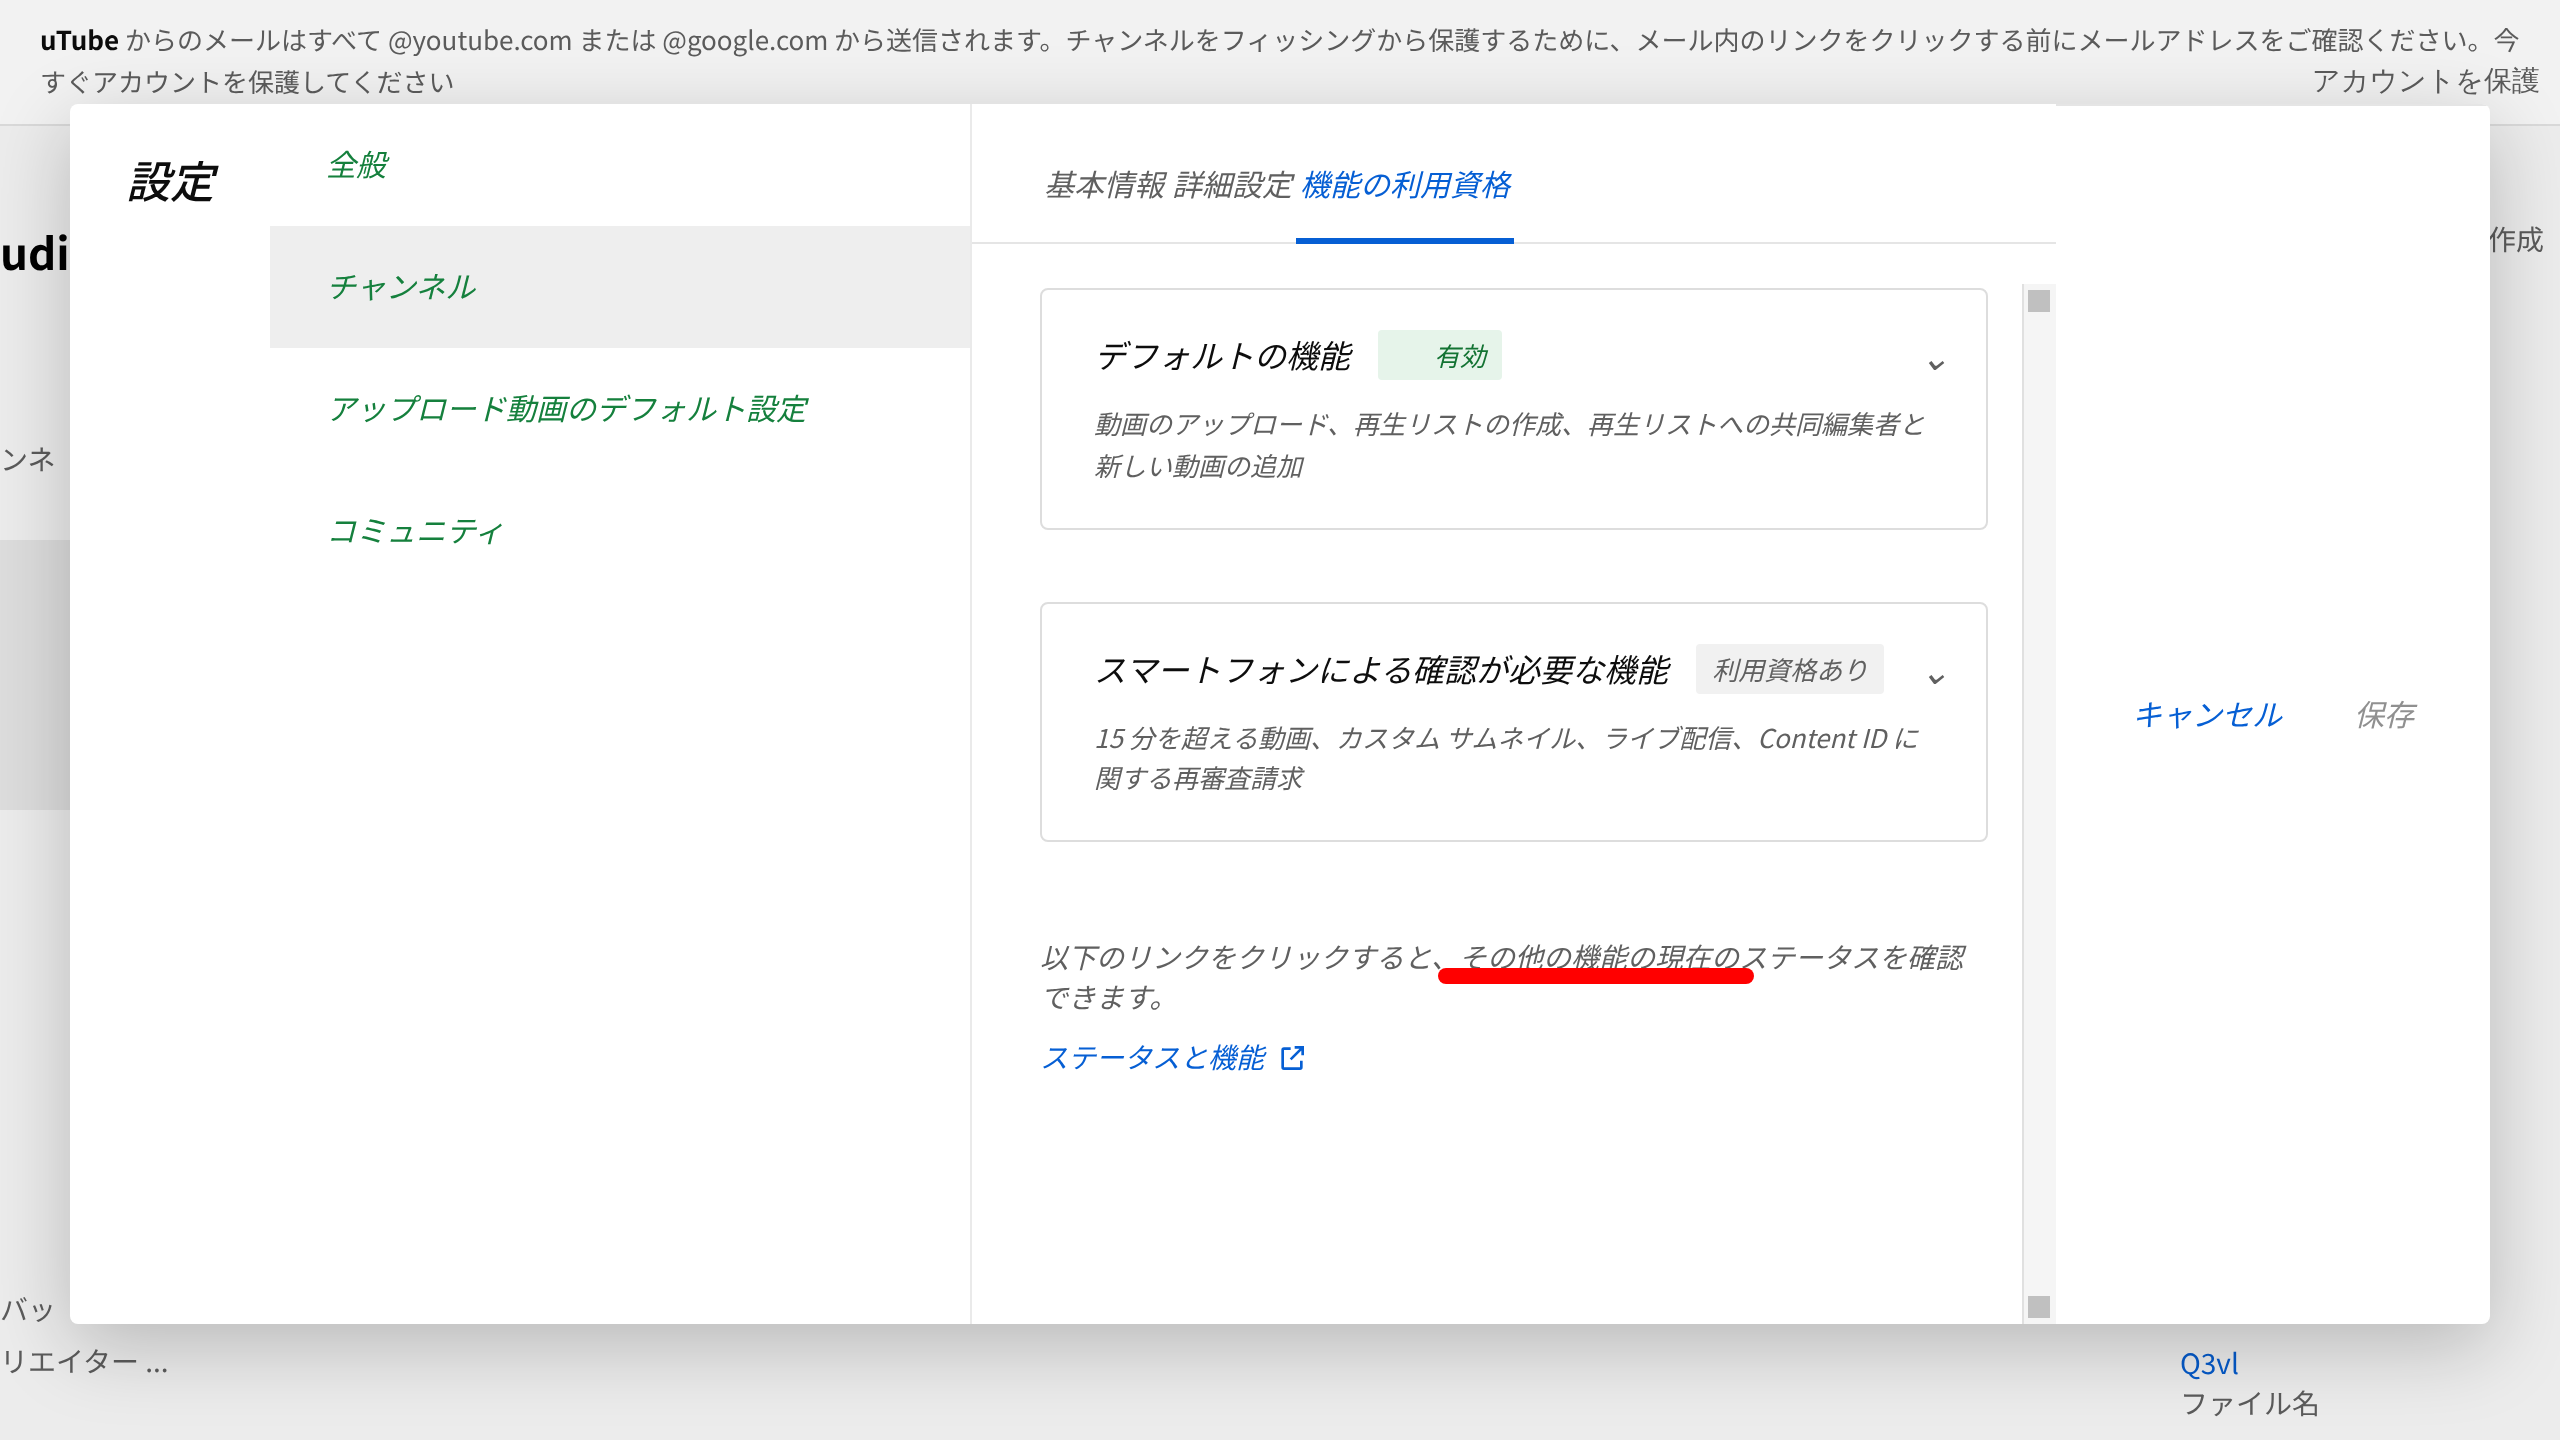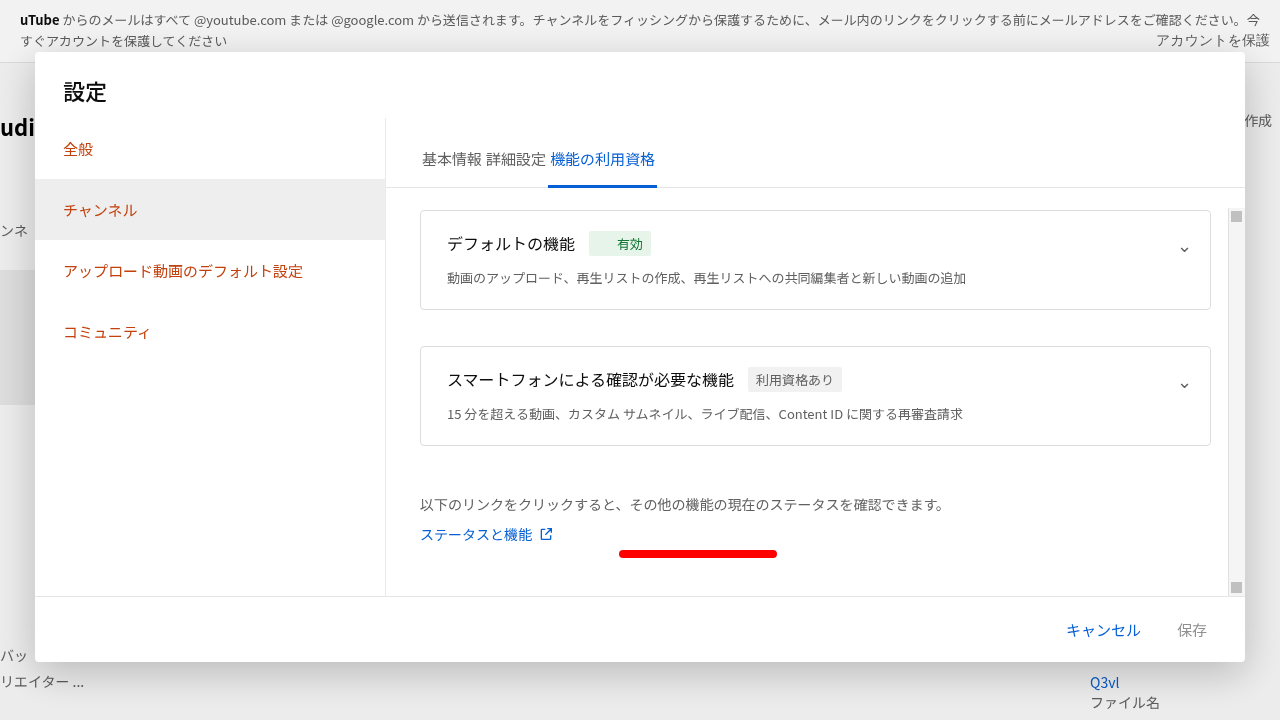--- a/index.html
+++ b/index.html
@@ -95,22 +95,23 @@
     .modal {
       position: absolute;
       left: 35px;
       top: 52px;
       width: 1210px;
       height: 610px;
       background: #fff;
       border-radius: 4px;
       box-shadow: 0 11px 40px rgba(0,0,0,0.22);
       display: flex;
-      flex-direction: column;
+      flex-direction: row;
       overflow: hidden;
+      font-style: italic;
     }
     .modal-header {
       padding: 22px 28px 12px;
     }
     .modal-title {
       font-size: 22px;
       font-weight: 500;
       color: #0d0d0d;
     }
     .modal-body {
@@ -121,21 +122,21 @@
     }
 
     
     .side {
       width: 350px;
       border-right: 0;
     }
     .side-item {
       padding: 20px 28px;
       font-size: 15px;
-      color: #c2410c;
+      color: #15803d;
       cursor: pointer;
     }
     .side-item.active {
       background: #eeeeee;
     }
 
     
     .pane {
       flex: 1;
       display: flex;

